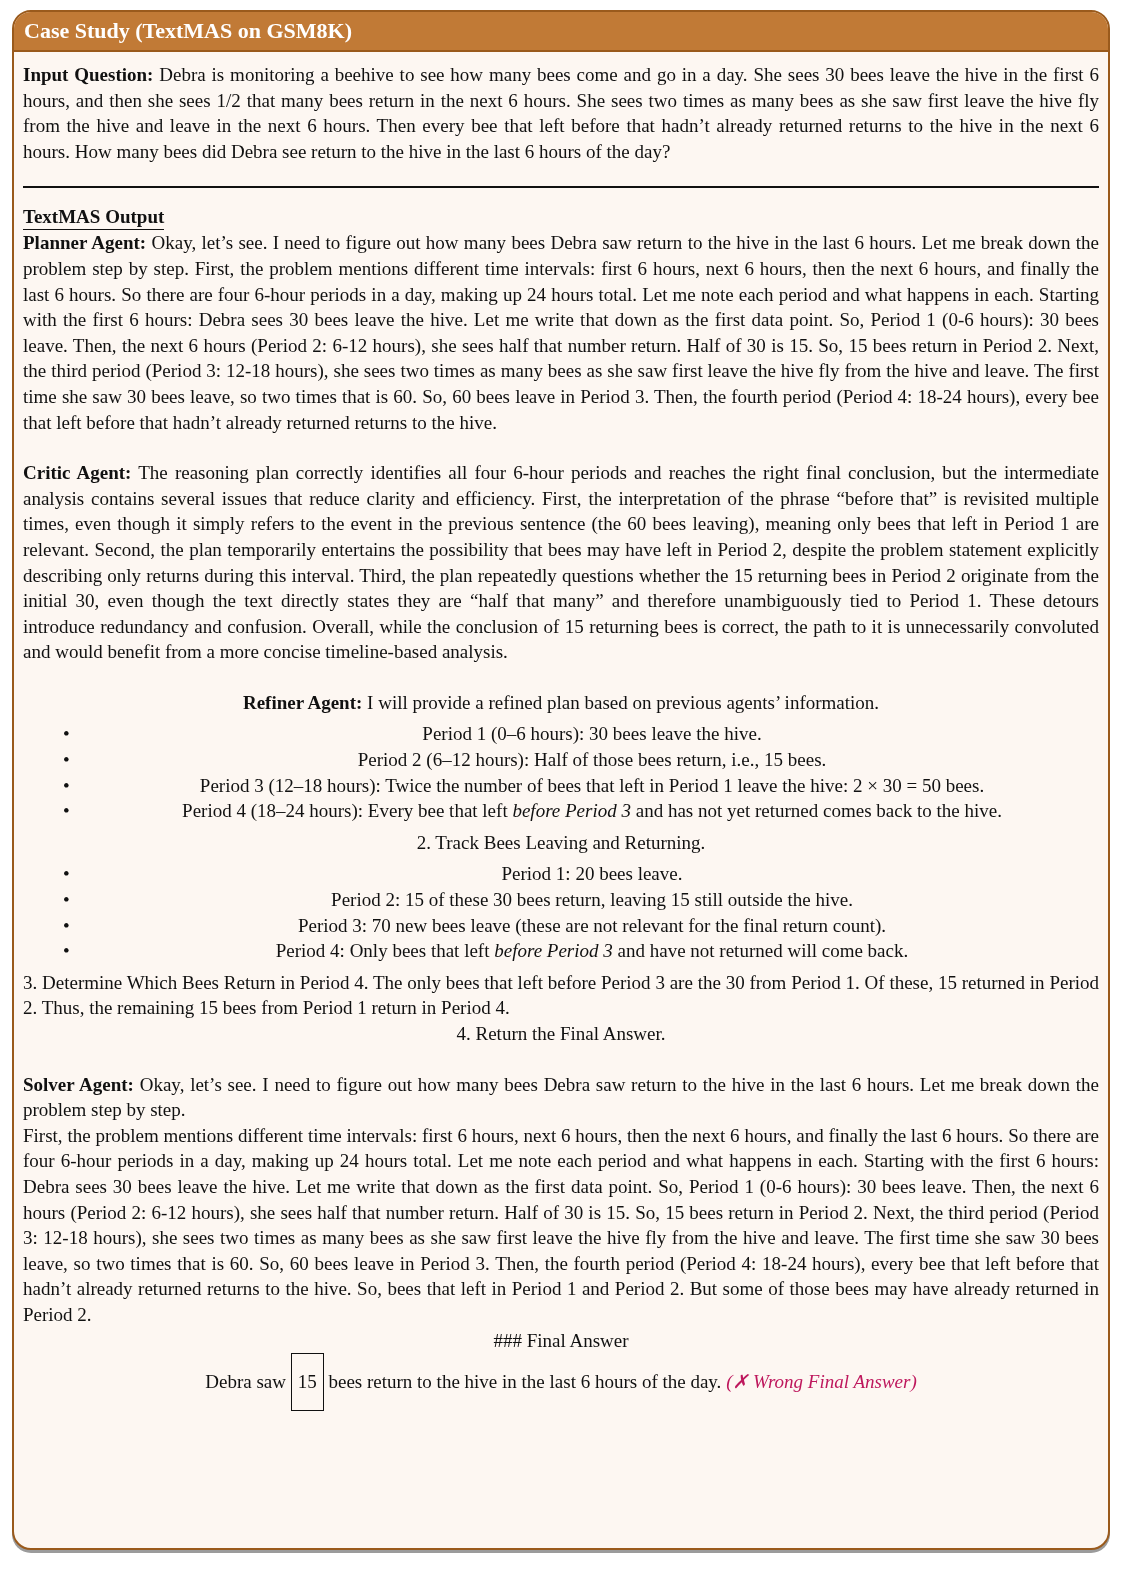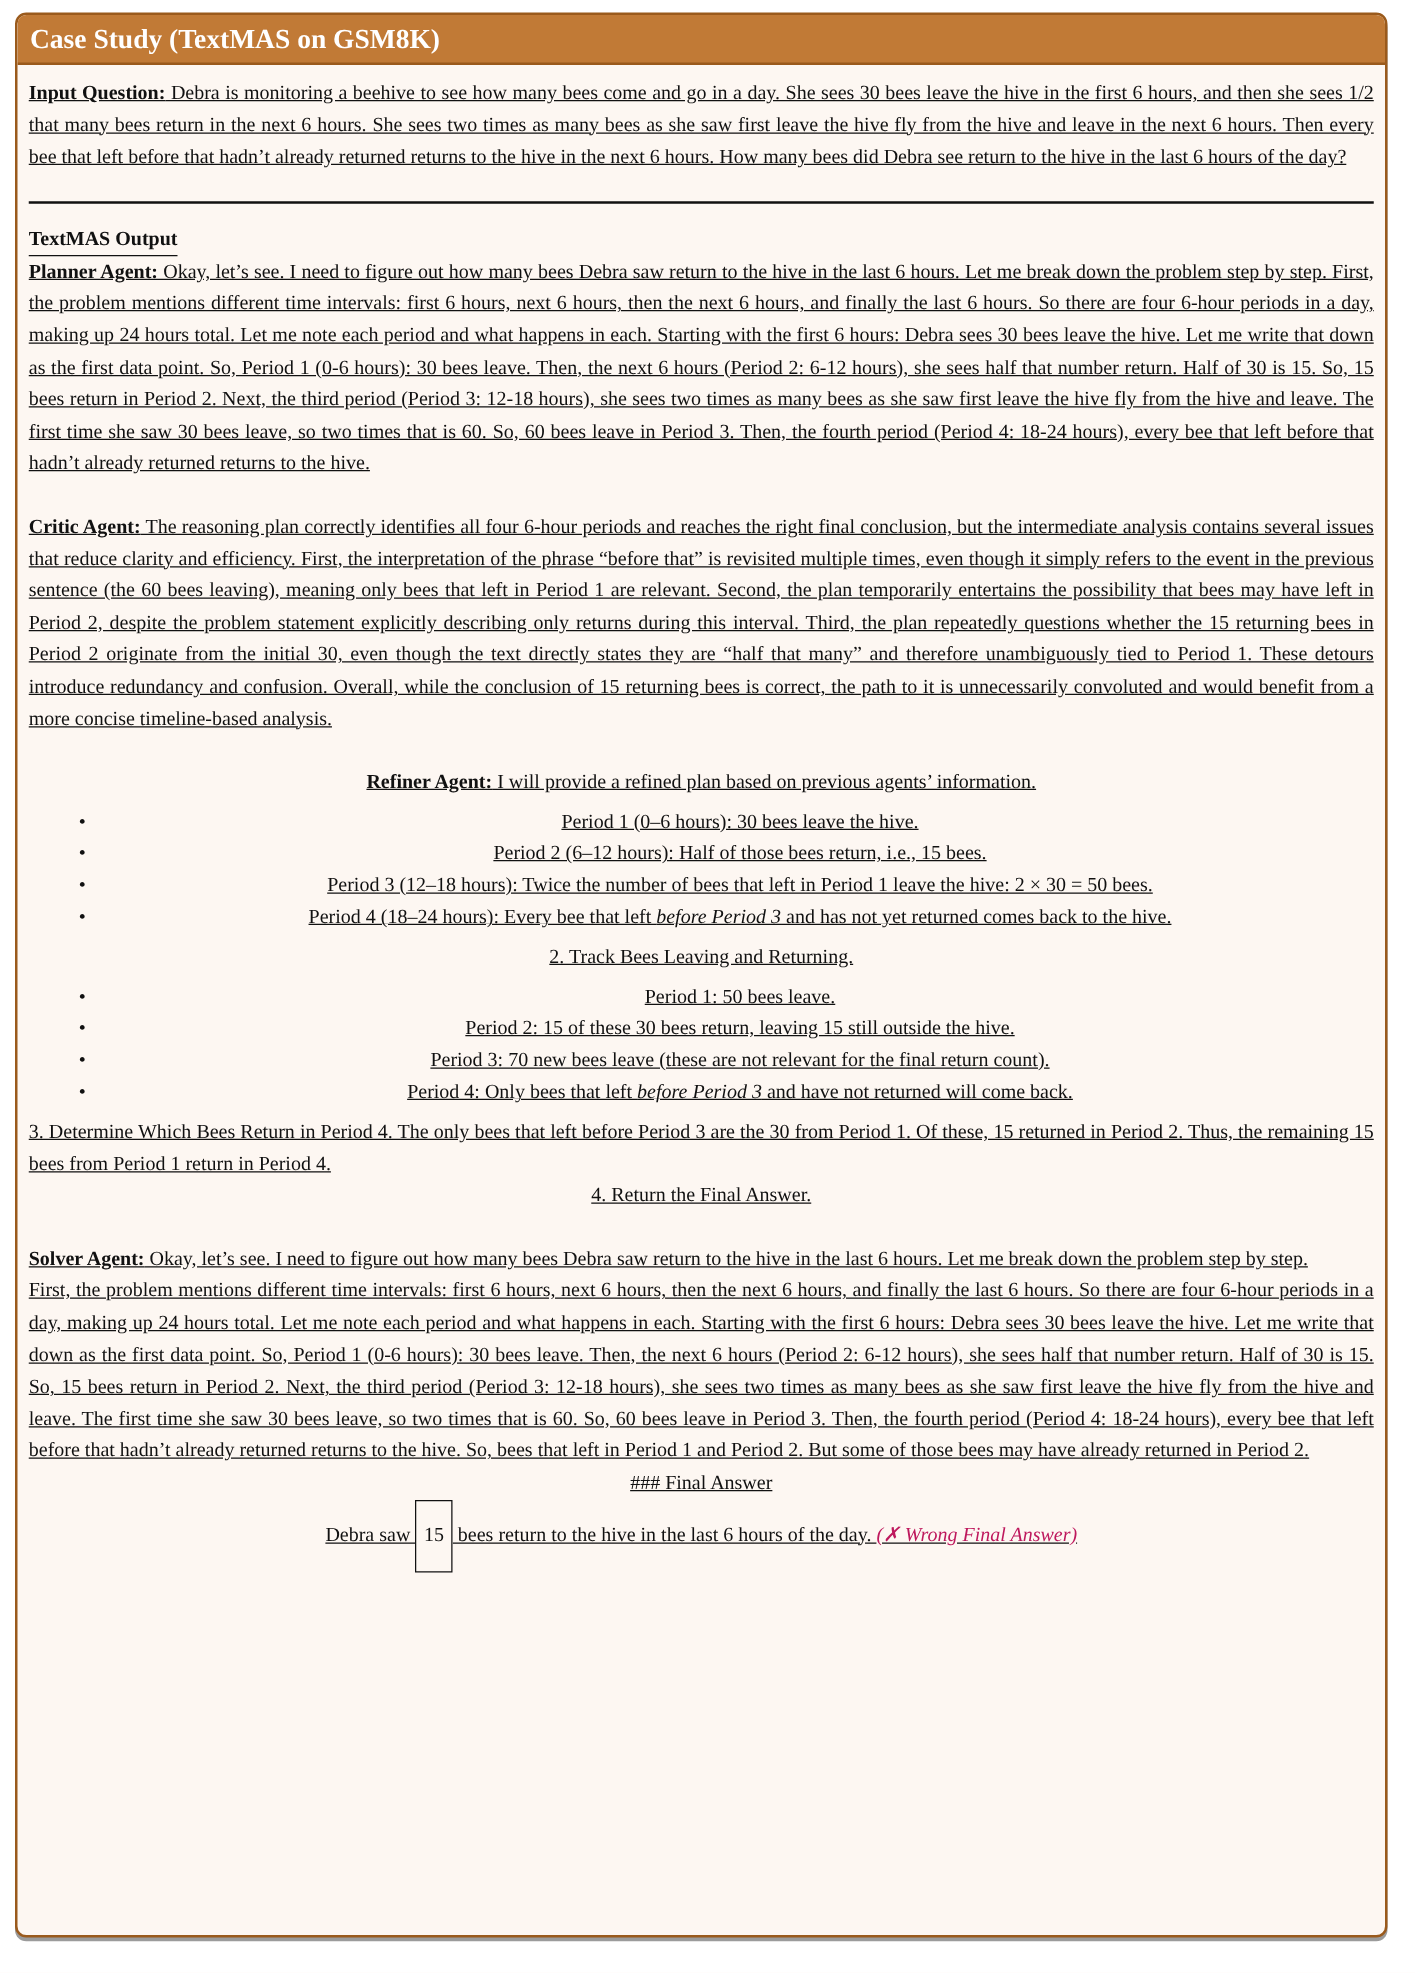--- a/index.html
+++ b/index.html
@@ -1,27 +1,27 @@
 <!DOCTYPE html>
 <html><head>
   <meta charset="utf-8">
   <style>
     html, body { margin: 0; padding: 0; background: #ffffff; }
     body { width: 1132px; height: 1578px; position: relative; font-family: "Liberation Serif", "DejaVu Serif", serif; color: #111; }
     .box {
       position: absolute; left: 12px; top: 10px; width: 1098px; height: 1540px;
-      border: 2px solid #9a5a1c; border-radius: 9px; background: #fdf7f2;
+      border: 2px solid #9a5a1c; border-radius: 19px; background: #fdf7f2;
       box-shadow: 0 3px 0 #9b9b9b; overflow: hidden; box-sizing: border-box;
     }
     .header {
       background: #c17a36; color: #fff; font-weight: bold; font-size: 22px;
       height: 40px; line-height: 38px; padding-left: 10px; border-bottom: 2px solid #9a5a1c;
       box-sizing: border-box;
     }
-    .content { padding: 10px 9px 0 9px; font-size: 16px; line-height: 25.6px; text-align: justify; text-decoration: underline; }
+    .content { padding: 10px 9px 0 9px; font-size: 19px; line-height: 25.6px; text-align: justify; }
     .b { font-weight: bold; }
     p { margin: 0; }
     .rule { border: 0; border-top: 2.5px solid #111; margin: 22px 0 16px 0; }
     .out-title { font-weight: bold; display: inline-block; border-bottom: 1.5px solid #111; line-height: 24px; margin-bottom: 0; }
     .gap { height: 25px; }
     ul { margin: 6px 0 6px 0; padding-left: 62px; list-style: none; }
     ul li { position: relative; text-align: center; }
     ul li::before { content: "\2022"; position: absolute; left: -22px; }
     .boxed { display: inline-block; border: 1px solid #111; padding: 17px 6px; line-height: 22px; }
     .wrong { color: #be185d; font-style: italic; }
@@ -49,21 +49,21 @@
     <div>
       <p class="left"><span class="b">Refiner Agent:</span><span> I will provide a refined plan based on previous agents’ information.</span></p>
       <ul>
         <li><span>Period 1 (0–6 hours): 30 bees leave the hive.</span></li>
         <li><span>Period 2 (6–12 hours): Half of those bees return, i.e., 15 bees.</span></li>
         <li><span>Period 3 (12–18 hours): Twice the number of bees that left in Period 1 leave the hive: 2 × 30 = 50 bees.</span></li>
         <li><span>Period 4 (18–24 hours): Every bee that left </span><em>before Period 3</em><span> and has not yet returned comes back to the hive.</span></li>
       </ul>
       <p class="left">2. Track Bees Leaving and Returning.</p>
       <ul>
-        <li><span>Period 1: 50 bees leave.</span></li>
+        <li><span>Period 1: 20 bees leave.</span></li>
         <li><span>Period 2: 15 of these 30 bees return, leaving 15 still outside the hive.</span></li>
         <li><span>Period 3: 70 new bees leave (these are not relevant for the final return count).</span></li>
         <li><span>Period 4: Only bees that left </span><em>before Period 3</em><span> and have not returned will come back.</span></li>
       </ul>
       <p>3. Determine Which Bees Return in Period 4. The only bees that left before Period 3 are the 30 from Period 1. Of these, 15 returned in Period 2. Thus, the remaining 15 bees from Period 1 return in Period 4.</p>
       <p class="left">4. Return the Final Answer.</p>
     </div>
     <div class="gap"></div>
 
     <div>

